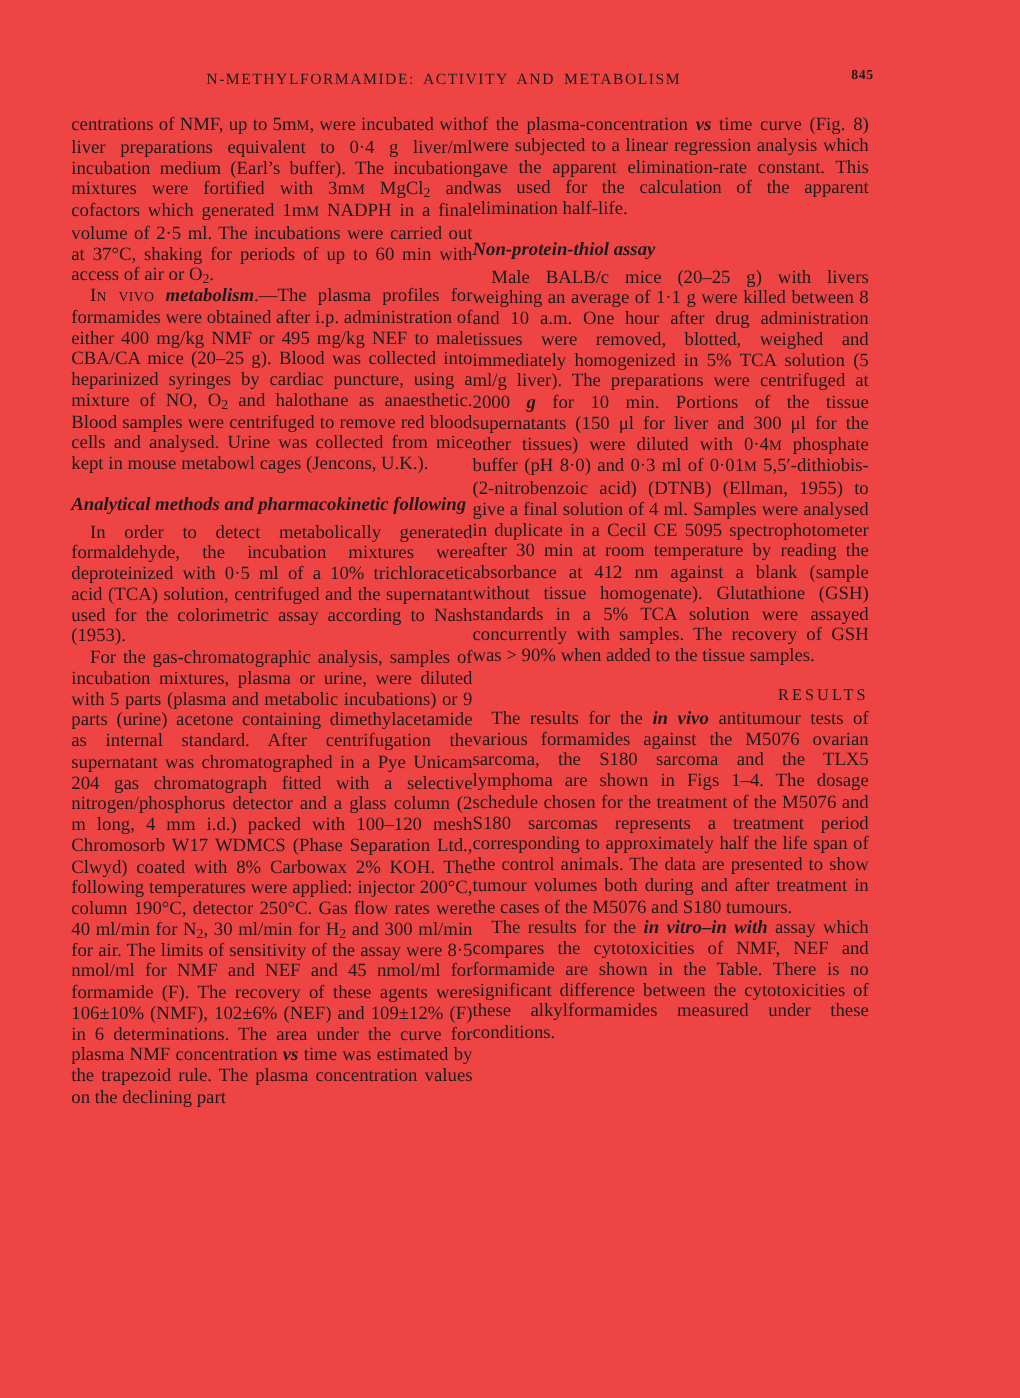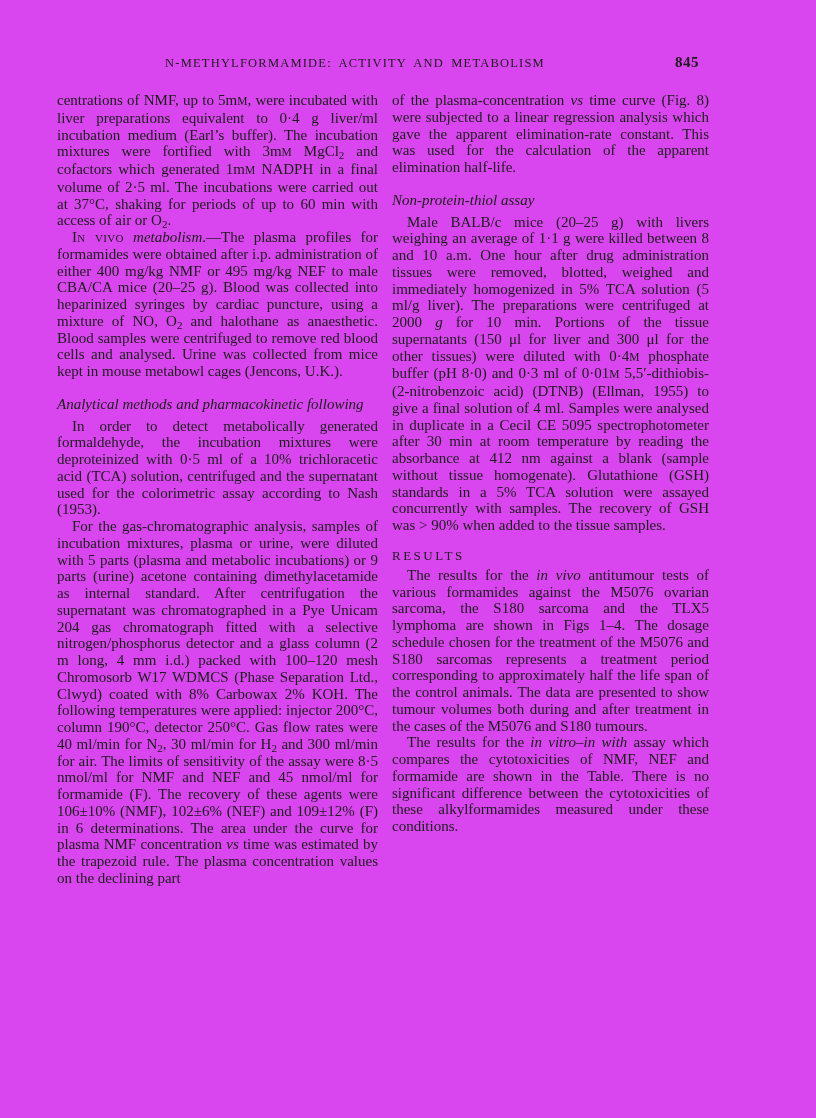--- a/index.html
+++ b/index.html
@@ -10,21 +10,21 @@
   body {
     width: 816px;
     height: 1118px;
     font-family: "Liberation Serif", "DejaVu Serif", serif;
     color: #1c1c1c;
   }
   .page {
     position: relative;
     width: 816px;
     height: 1118px;
-    background: #d946ef;
+    background: #ef4444;
     overflow: hidden;
   }
   .header {
     position: absolute;
     top: 56px;
     left: 57px;
     width: 648px;
     height: 22px;
   }
   .running-head {
@@ -32,32 +32,32 @@
     font-size: 12.5px;
     letter-spacing: 1.2px;
     word-spacing: 3px;
     transform: translateX(-26px);
     white-space: nowrap;
   }
   .page-number {
     position: absolute;
     right: 6px;
     top: -2px;
-    font-size: 15px;
+    font-size: 11px;
     font-weight: bold;
     letter-spacing: 0.5px;
   }
   .columns {
     position: absolute;
     top: 92px;
     left: 57px;
     width: 648px;
     display: grid;
     grid-template-columns: 321px 317px;
-    column-gap: 14px;
+    column-gap: 0;
   }
   .col { min-width: 0; }
   .para {
     margin: 0;
     font-size: 15px;
     line-height: 16.75px;
     text-align: justify;
     text-justify: inter-word;
   }
   .para.indent { text-indent: 15px; }
@@ -68,23 +68,23 @@
     font-weight: normal;
     text-align: justify;
   }
   .subhead.tight { margin: 3px 0 2px 0; }
   .centerhead {
     margin: 14px 0 3px 0;
     font-size: 13px;
     font-weight: normal;
     letter-spacing: 2.5px;
     word-spacing: 2px;
-    text-align: left;
+    text-align: right;
   }
-  .s-i  { font-style: italic; }
+  .s-i  { font-style: italic; font-weight: bold; }
   .s-sc { font-variant: small-caps; letter-spacing: 0.3px; }
   .s-cap { font-size: 11.5px; }
   .s-sub { font-size: 11px; vertical-align: -2.5px; line-height: 0; }
 </style>
 </head>
 <body>
 
 <div class="page">
   <header class="header">
     <div class="running-head">N-METHYLFORMAMIDE: ACTIVITY AND METABOLISM</div>

